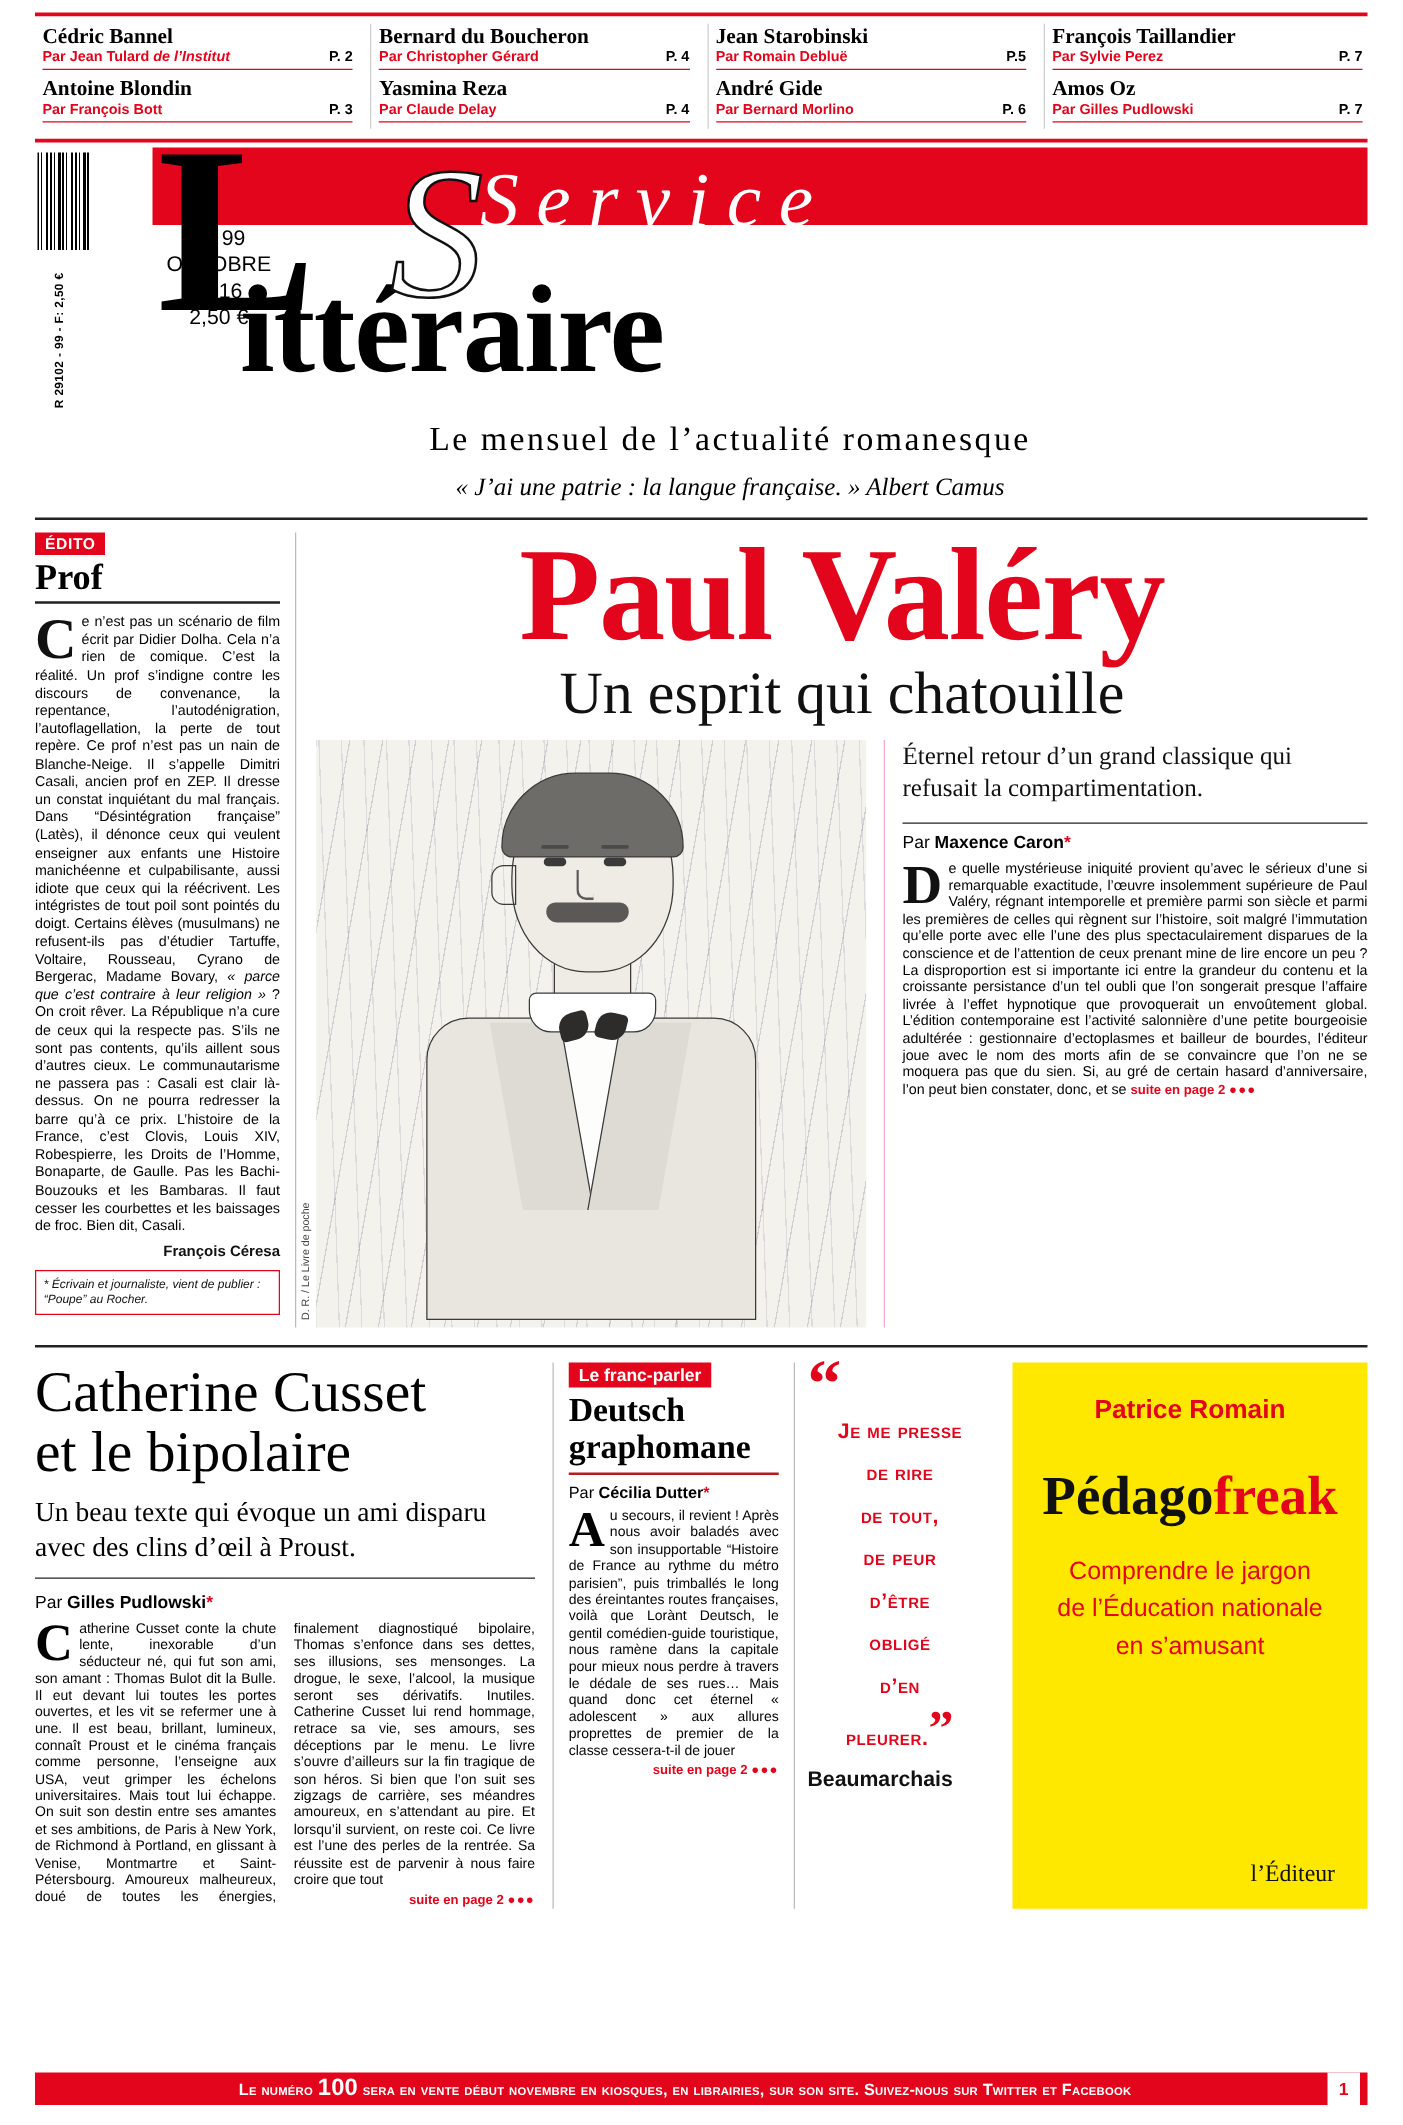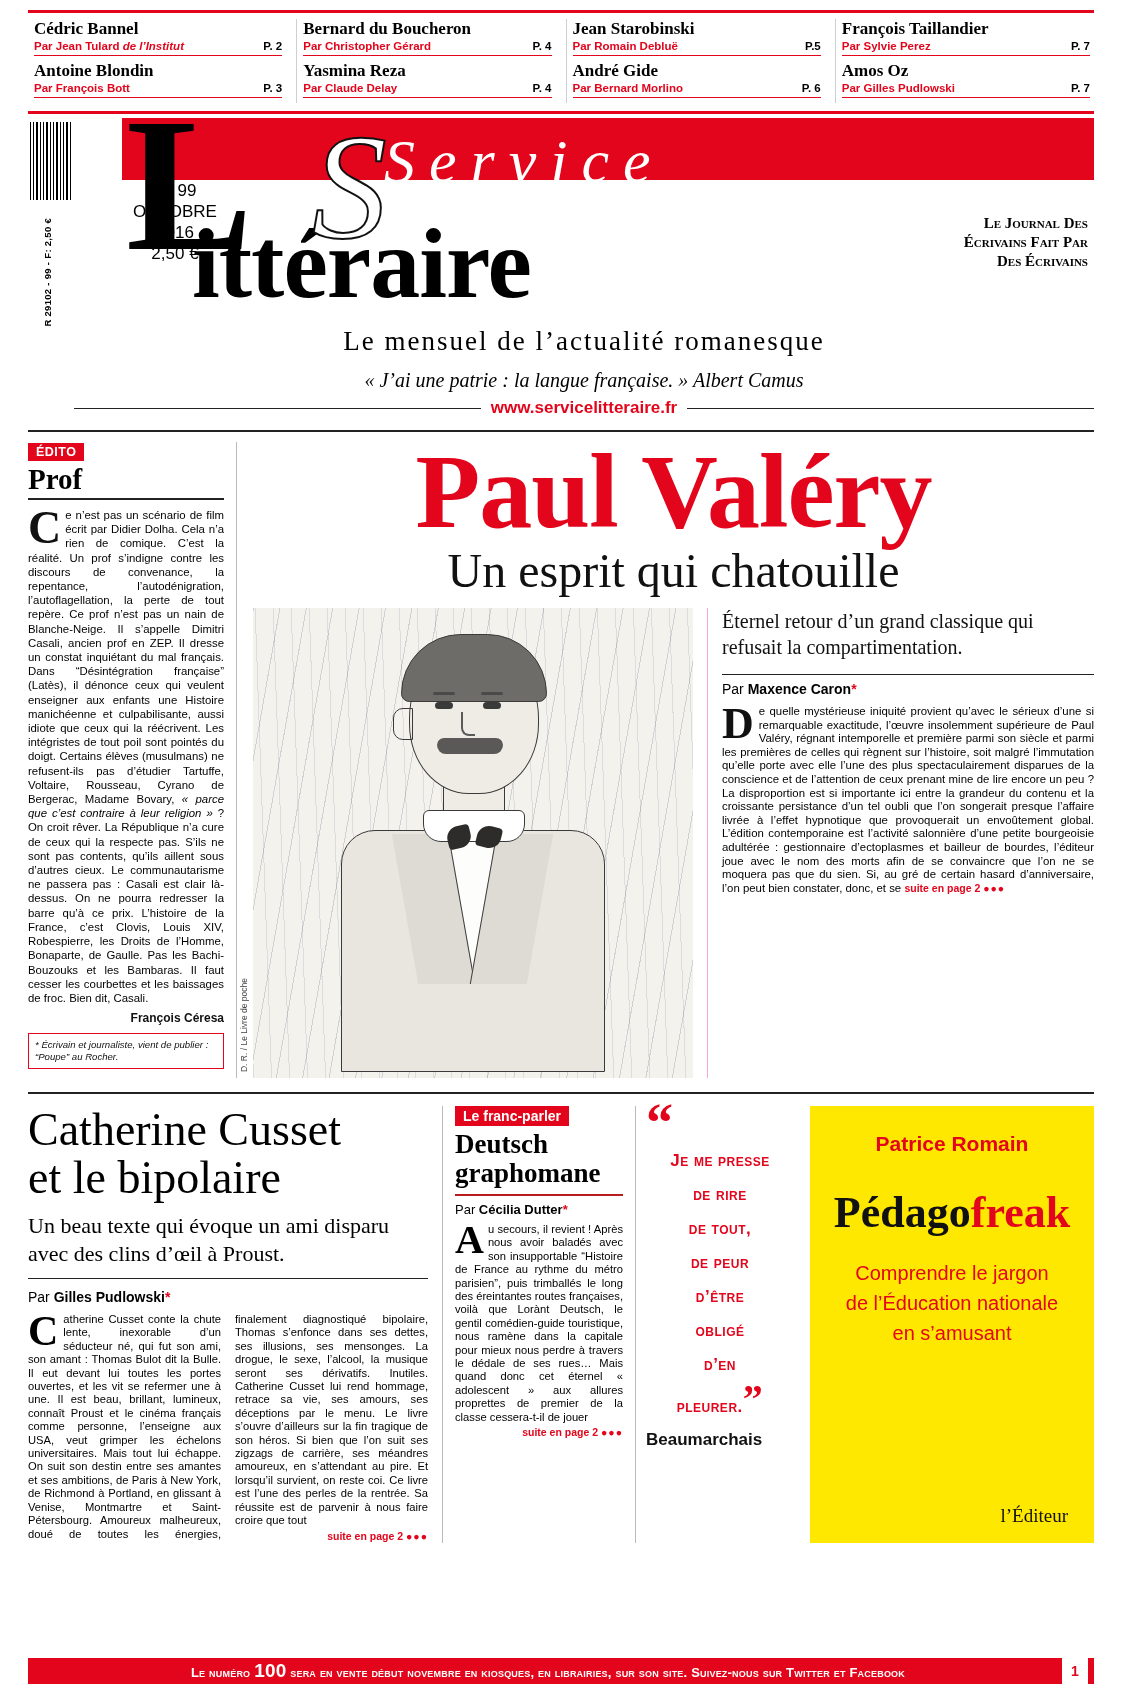--- a/index.html
+++ b/index.html
@@ -102,21 +102,21 @@
   }
   .issue-block div{margin:1px 0;font-size:17px;}
   .issue-no{font-size:19px;font-weight:normal;}
   .journal-tag{
     position:absolute;right:6px;top:96px;width:185px;text-align:right;
     font-variant:small-caps;font-weight:bold;font-size:15px;line-height:19px;
     font-family:"Liberation Serif", serif;
   }
   .tagline{
     text-align:center;font-family:"Liberation Serif", serif;
-    font-size:27px;letter-spacing:2px;margin-top:8px;
+    font-size:27px;letter-spacing:2px;margin-top:18px;
   }
   .camus{
     text-align:center;font-family:"Liberation Serif", serif;
     font-style:italic;font-size:20px;margin-top:12px;
   }
   .siteline{
     display:flex;align-items:center;margin-top:6px;gap:10px;
   }
   .siteline .rule{flex:1 1 auto;height:1px;background:#222;}
   .siteline .url{
@@ -407,33 +407,23 @@
         <div class="logo-service">Service</div>
         <div class="logo-L">L</div>
         <div class="logo-S">S</div>
         <div class="logo-litteraire">ittéraire</div>
         <div class="issue-block">
           <div class="issue-no">N° 99</div>
           <div>OCTOBRE</div>
           <div>2016</div>
           <div>2,50 €</div>
         </div>
-        <div class="journal-tag">
-          <div>Le Journal Des</div>
-          <div>Écrivains Fait Par</div>
-          <div>Des Écrivains</div>
-        </div>
       </div>
       <div class="tagline">Le mensuel de l’actualité romanesque</div>
       <div class="camus">« J’ai une patrie : la langue française. » Albert Camus</div>
-      <div class="siteline">
-        <div class="rule"></div>
-        <div class="url">www.servicelitteraire.fr</div>
-        <div class="rule"></div>
-      </div>
     </div>
   </div>
 
   <div class="main">
 
     <div class="edito-col">
       <div class="edito-badge">ÉDITO</div>
       <div class="edito-title">Prof</div>
       <div class="edito-body">
         <span class="dropcap">C</span><span>e n’est pas un scénario de film écrit par Didier Dolha. Cela n’a rien de comique. C’est la réalité. Un prof s’indigne contre les discours de convenance, la repentance, l’autodénigration, l’autoflagellation, la perte de tout repère. Ce prof n’est pas un nain de Blanche-Neige. Il s’appelle Dimitri Casali, ancien prof en ZEP. Il dresse un constat inquiétant du mal français. Dans “Désintégration française” (Latès), il dénonce ceux qui veulent enseigner aux enfants une Histoire manichéenne et culpabilisante, aussi idiote que ceux qui la réécrivent. Les intégristes de tout poil sont pointés du doigt. Certains élèves (musulmans) ne refusent-ils pas d’étudier Tartuffe, Voltaire, Rousseau, Cyrano de Bergerac, Madame Bovary, </span><i>« parce que c’est contraire à leur religion »</i><span> ? On croit rêver. La République n’a cure de ceux qui la respecte pas. S’ils ne sont pas contents, qu’ils aillent sous d’autres cieux. Le communautarisme ne passera pas : Casali est clair là-dessus. On ne pourra redresser la barre qu’à ce prix. L’histoire de la France, c’est Clovis, Louis XIV, Robespierre, les Droits de l’Homme, Bonaparte, de Gaulle. Pas les Bachi-Bouzouks et les Bambaras. Il faut cesser les courbettes et les baissages de froc. Bien dit, Casali.</span>

